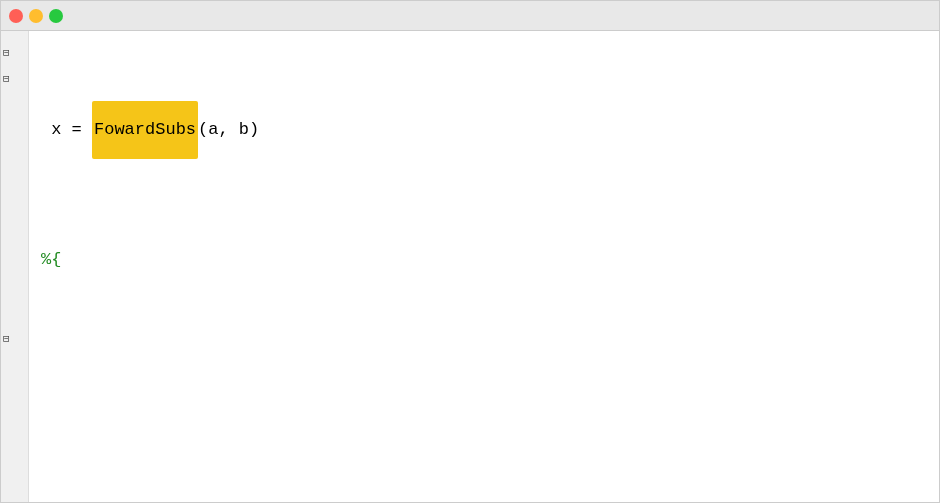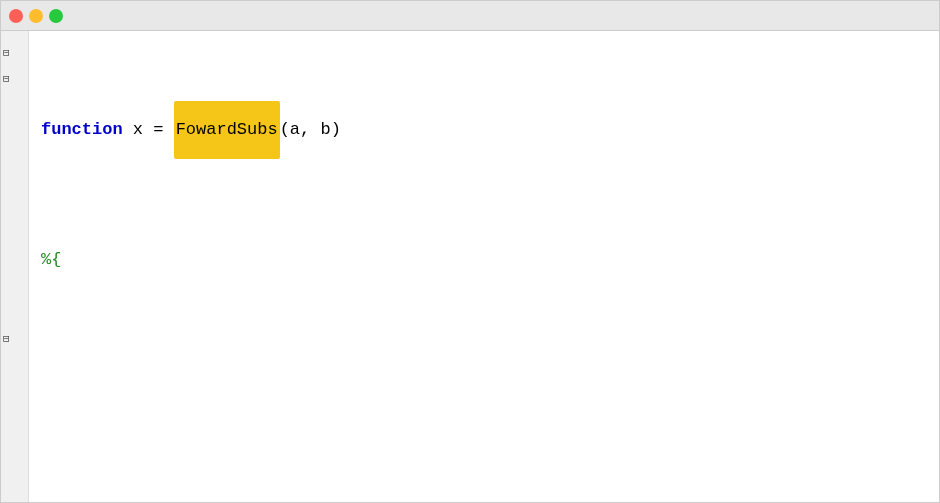--- a/index.html
+++ b/index.html
@@ -138,21 +138,21 @@
         <span class="fold-indicator">⊟</span>
       </div>
 
       <div class="line-number-row"></div>
       <div class="line-number-row"></div>
     </div>
 
     <div class="code-content">
       
       <div class="code-line">
-        <span class="kw-blue">function</span><span class="normal"> x = </span><span class="highlight-yellow">FowardSubs</span><span class="normal">(a, b)</span>
+        <span class="normal"> x = </span><span class="highlight-yellow">FowardSubs</span><span class="normal">(a, b)</span>
       </div>
 
       
       <div class="code-line">
         <span class="comment">%{</span>
       </div>
 
       
 
       

